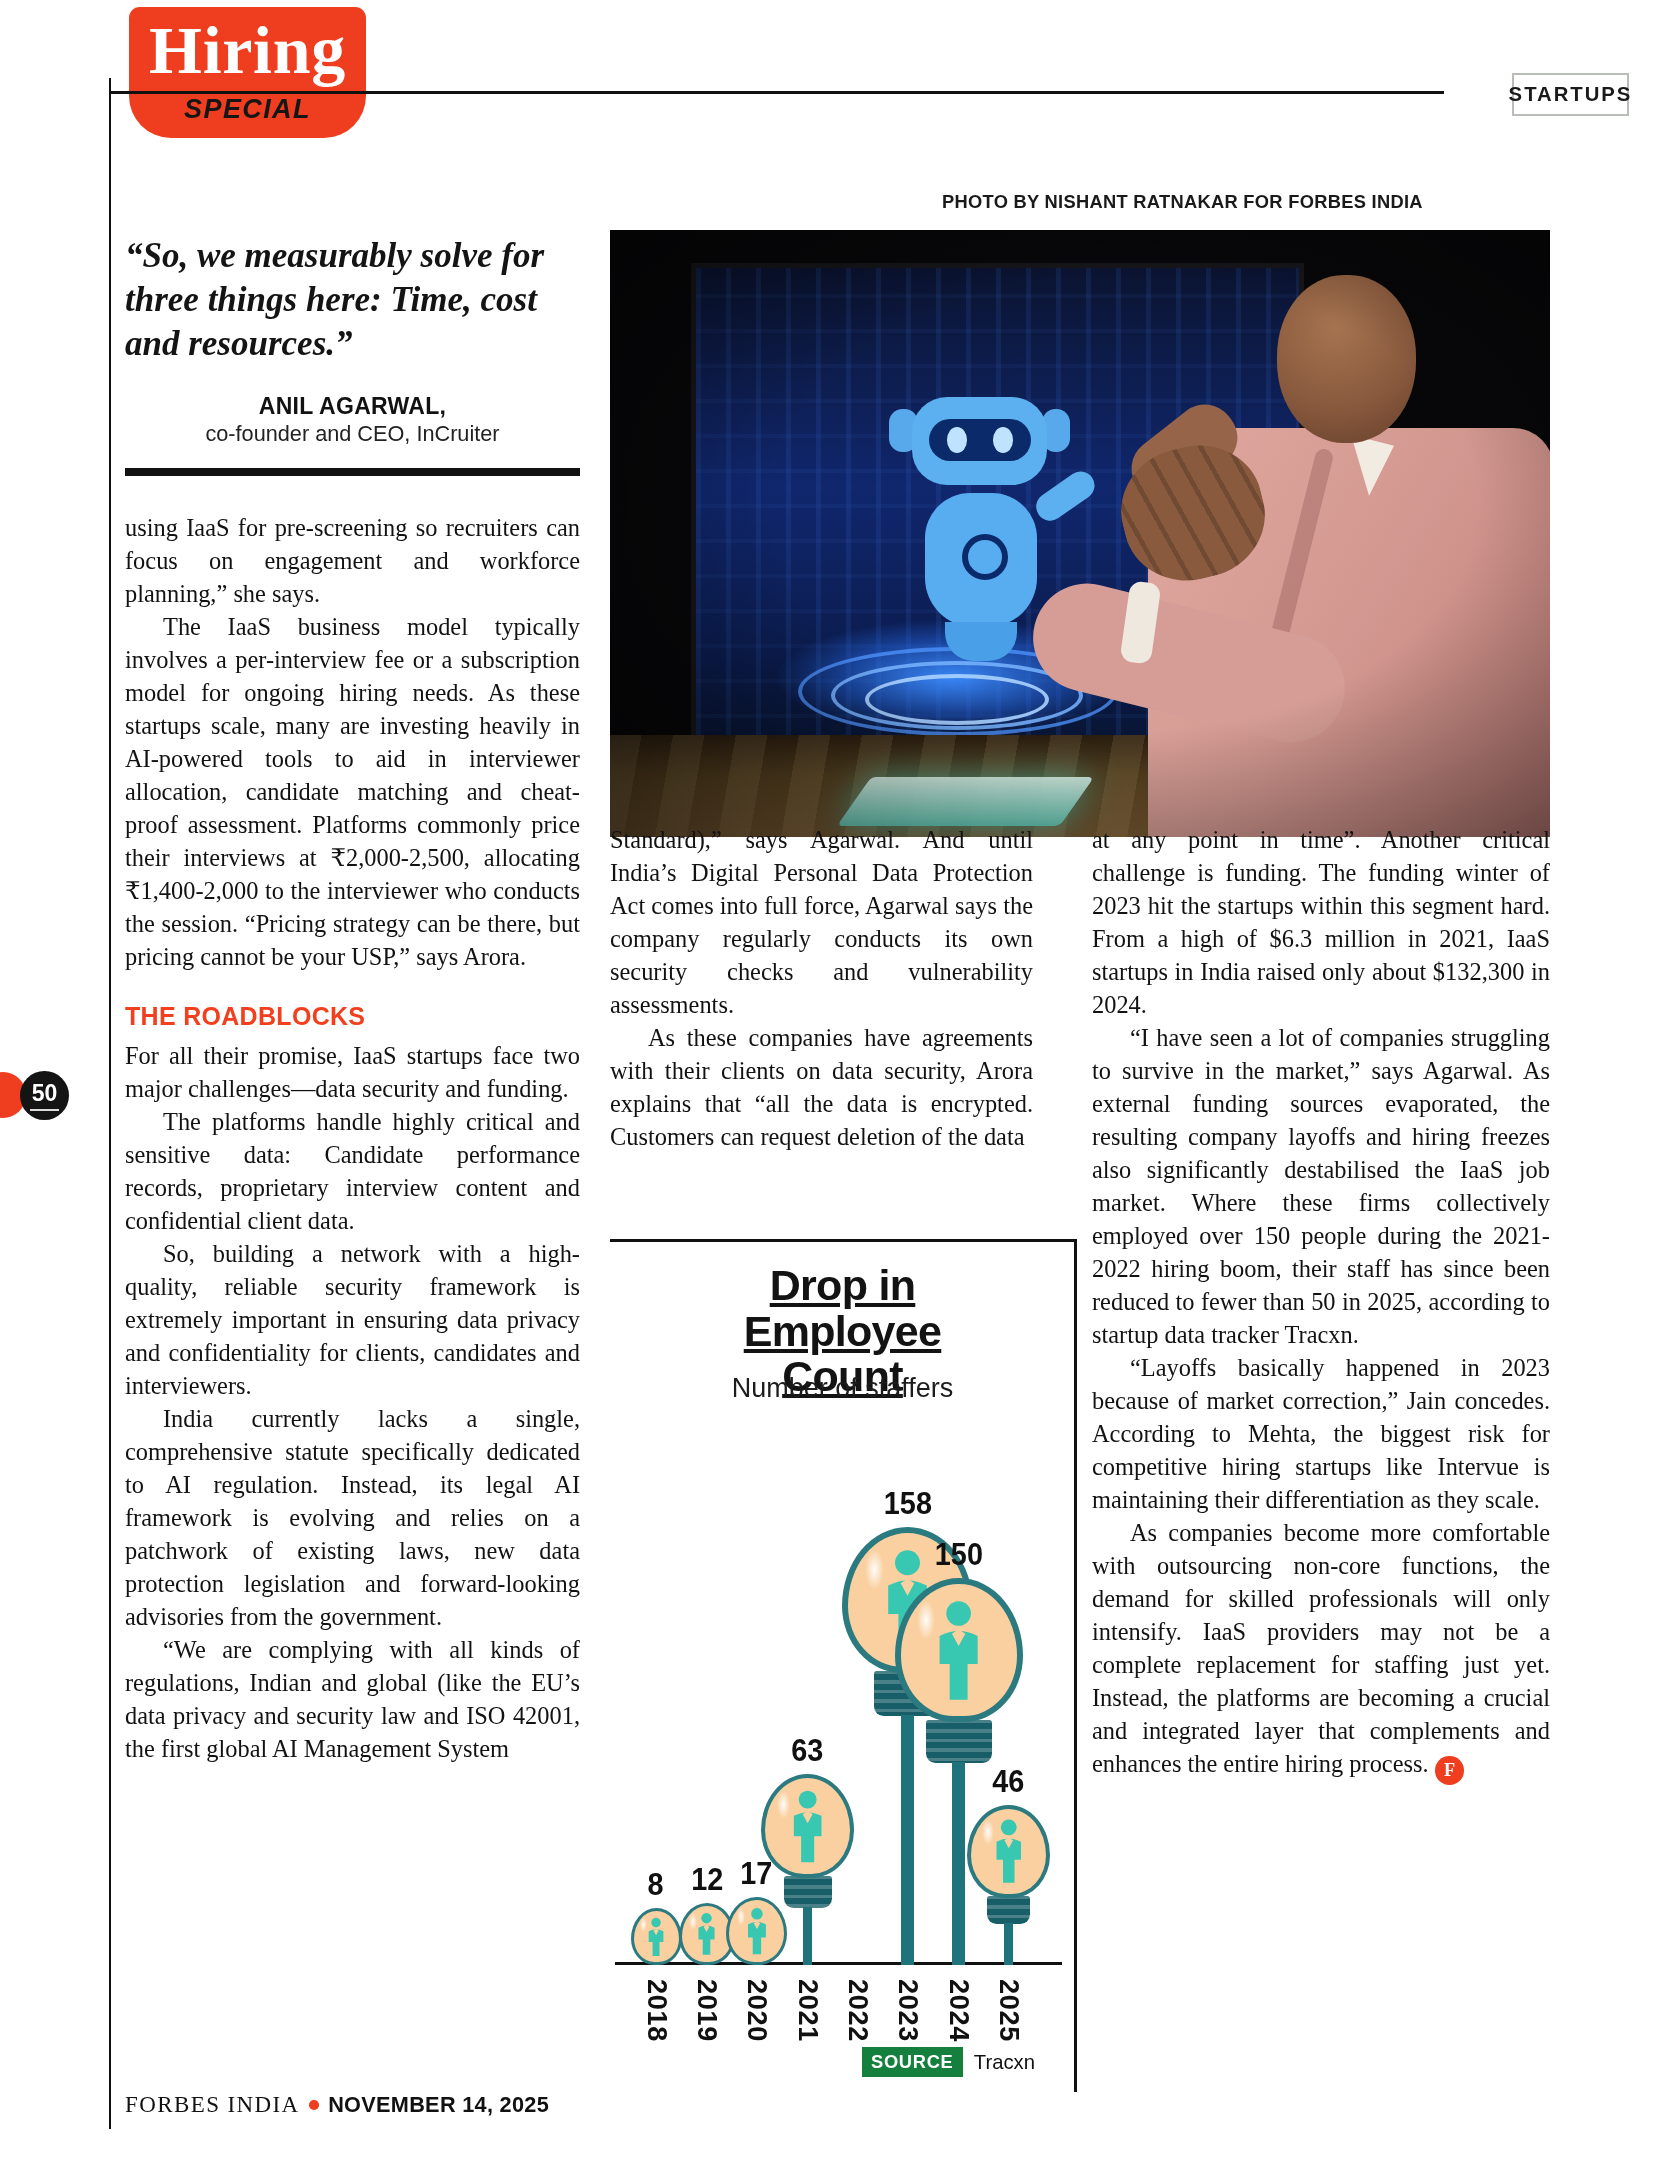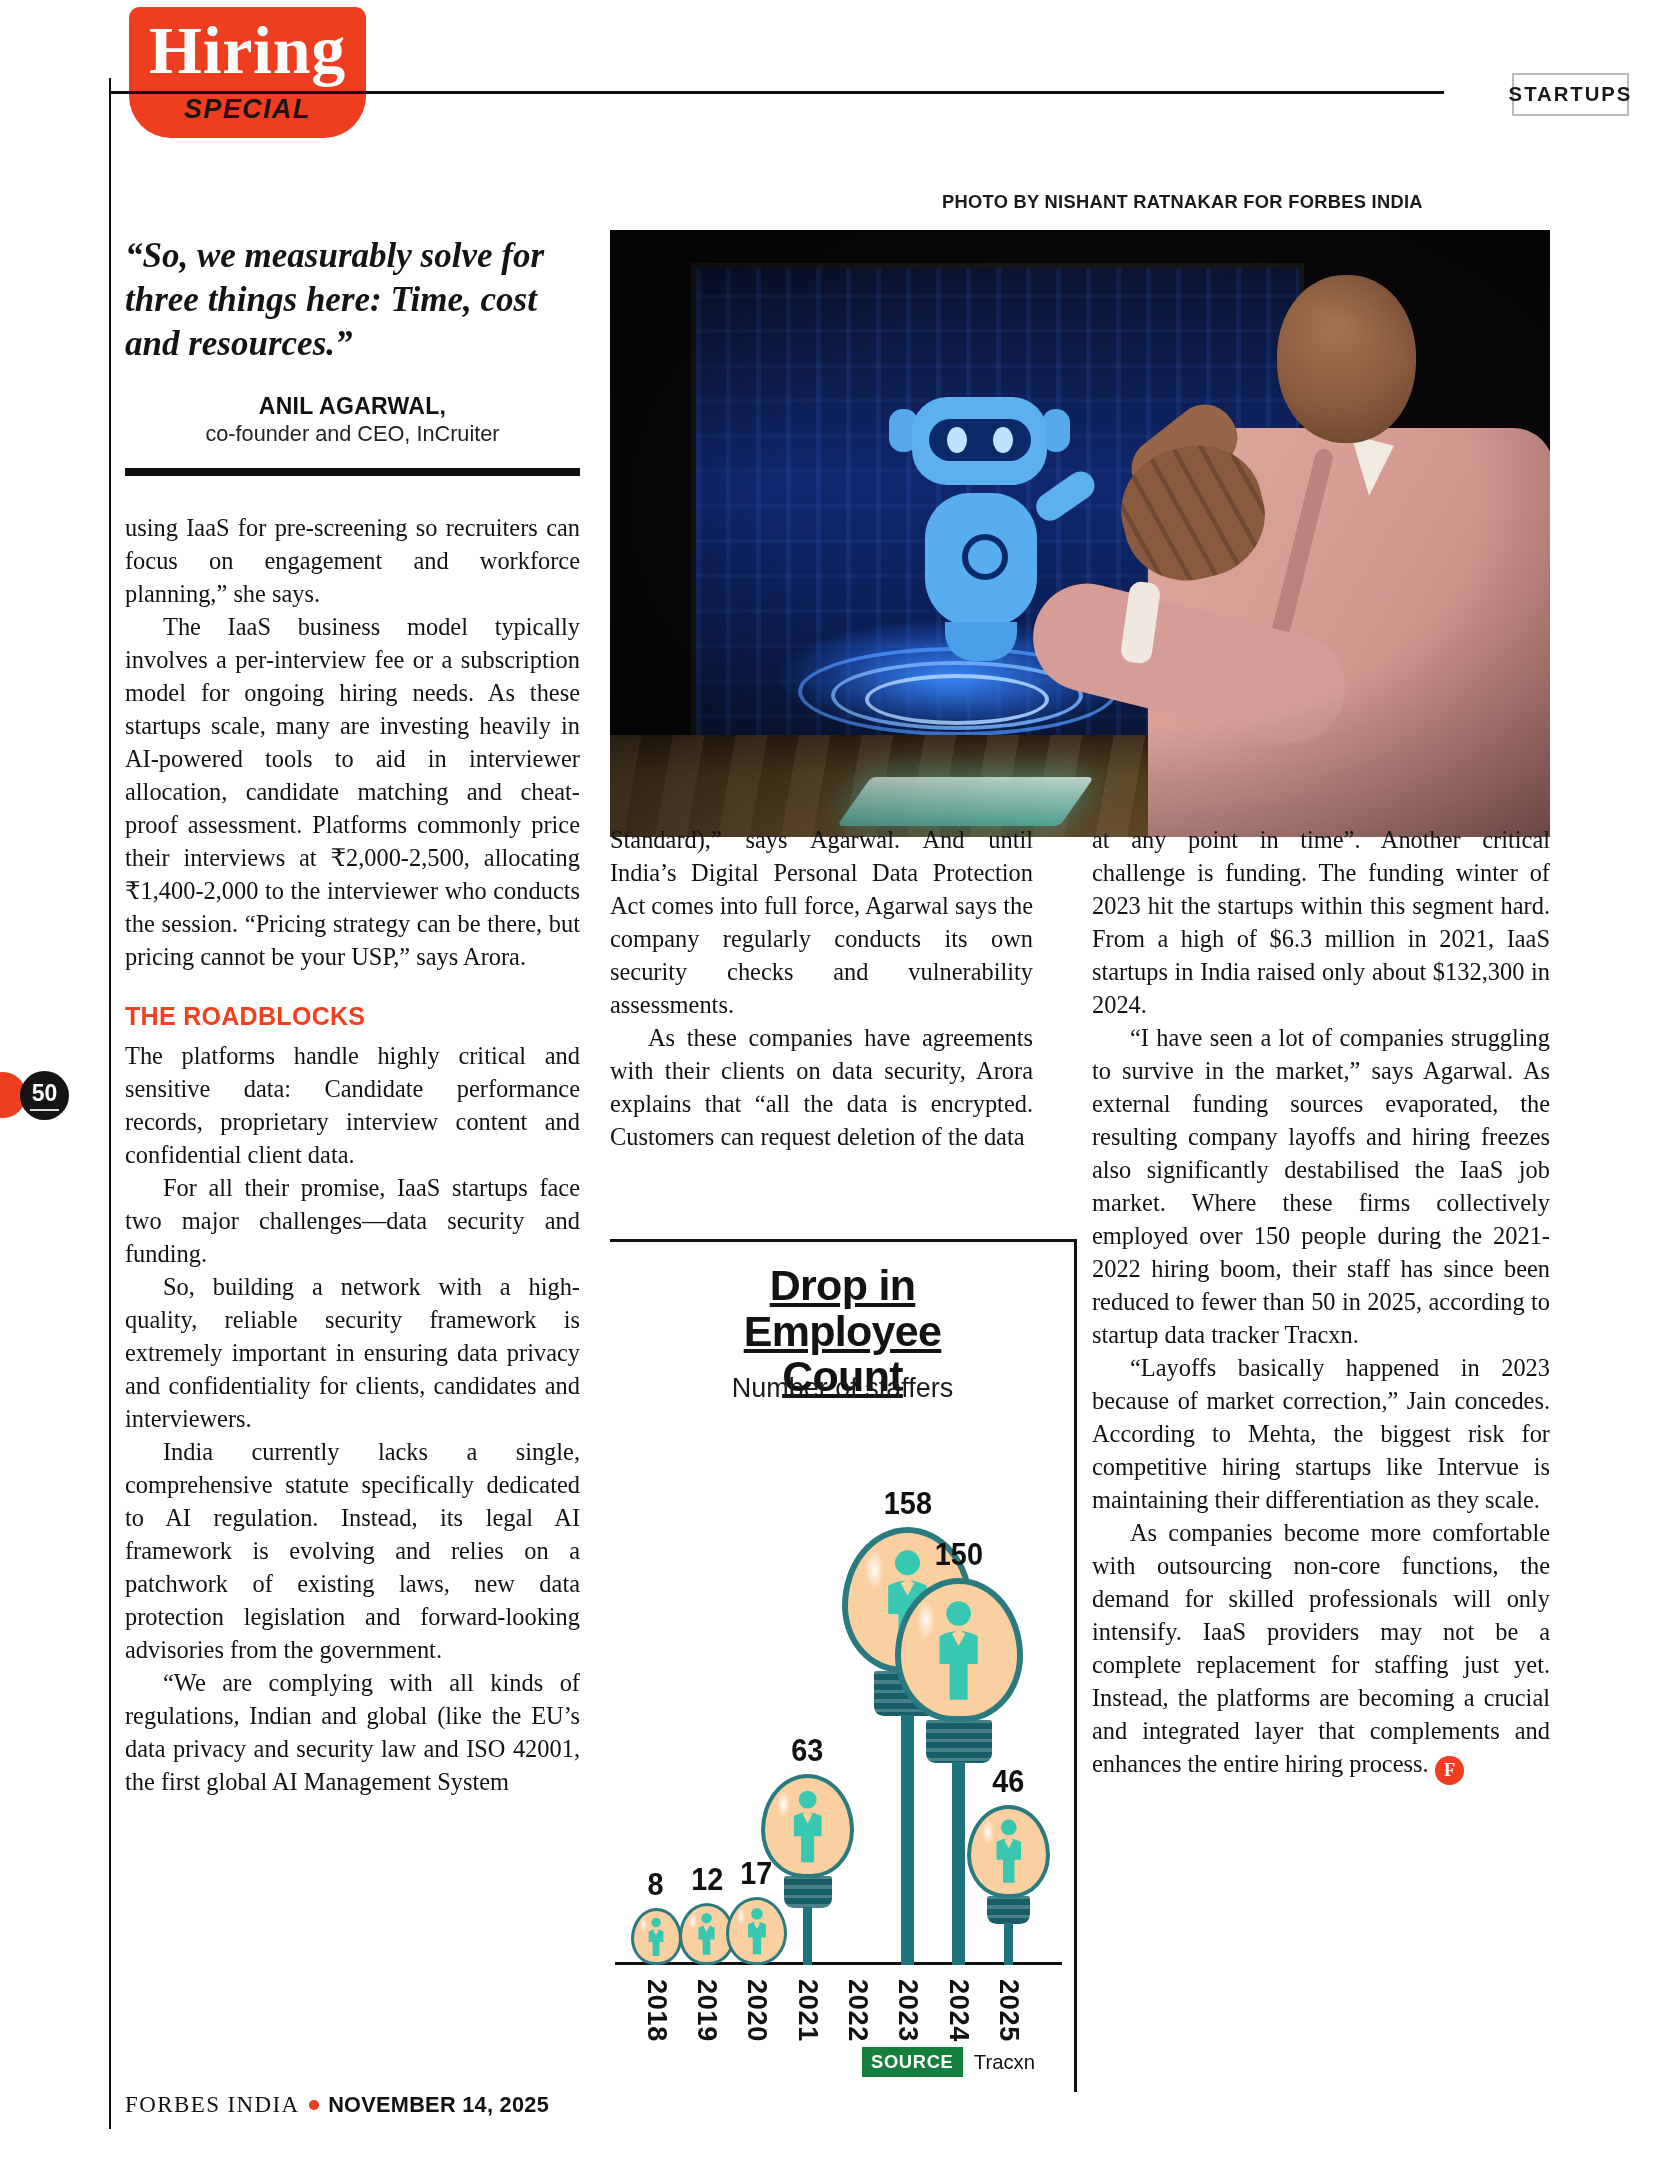--- a/index.html
+++ b/index.html
@@ -177,22 +177,22 @@
     <p class="quote">“So, we measurably solve for three things here: Time, cost and resources.”</p>
     <p class="byline-name">ANIL AGARWAL,</p>
     <p class="byline-role">co-founder and CEO, InCruiter</p>
     <div class="bar"></div>
     <div class="para-group">
         <p>using IaaS for pre-screening so recruiters can focus on engagement and workforce planning,” she says.</p>
         <p>The IaaS business model typically involves a per-interview fee or a subscription model for ongoing hiring needs. As these startups scale, many are investing heavily in AI-powered tools to aid in interviewer allocation, candidate matching and cheat-proof assessment. Platforms commonly price their interviews at ₹2,000-2,500, allocating ₹1,400-2,000 to the interviewer who conducts the session. “Pricing strategy can be there, but pricing cannot be your USP,” says Arora.</p>
       </div>
     <div class="roadblocks">THE ROADBLOCKS</div>
     <div class="para-group">
+        <p>For all their promise, IaaS startups face two major challenges—data security and funding.</p>
         <p>The platforms handle highly critical and sensitive data: Candidate performance records, proprietary interview content and confidential client data.</p>
-        <p>For all their promise, IaaS startups face two major challenges—data security and funding.</p>
         <p>So, building a network with a high-quality, reliable security framework is extremely important in ensuring data privacy and confidentiality for clients, candidates and interviewers.</p>
         <p>India currently lacks a single, comprehensive statute specifically dedicated to AI regulation. Instead, its legal AI framework is evolving and relies on a patchwork of existing laws, new data protection legislation and forward-looking advisories from the government.</p>
         <p>“We are complying with all kinds of regulations, Indian and global (like the EU’s data privacy and security law and ISO 42001, the first global AI Management System</p>
       </div>
   </div>
 
   <div class="badge-orange"></div>
   <div class="badge-black">
       <span>50</span>
     </div>

